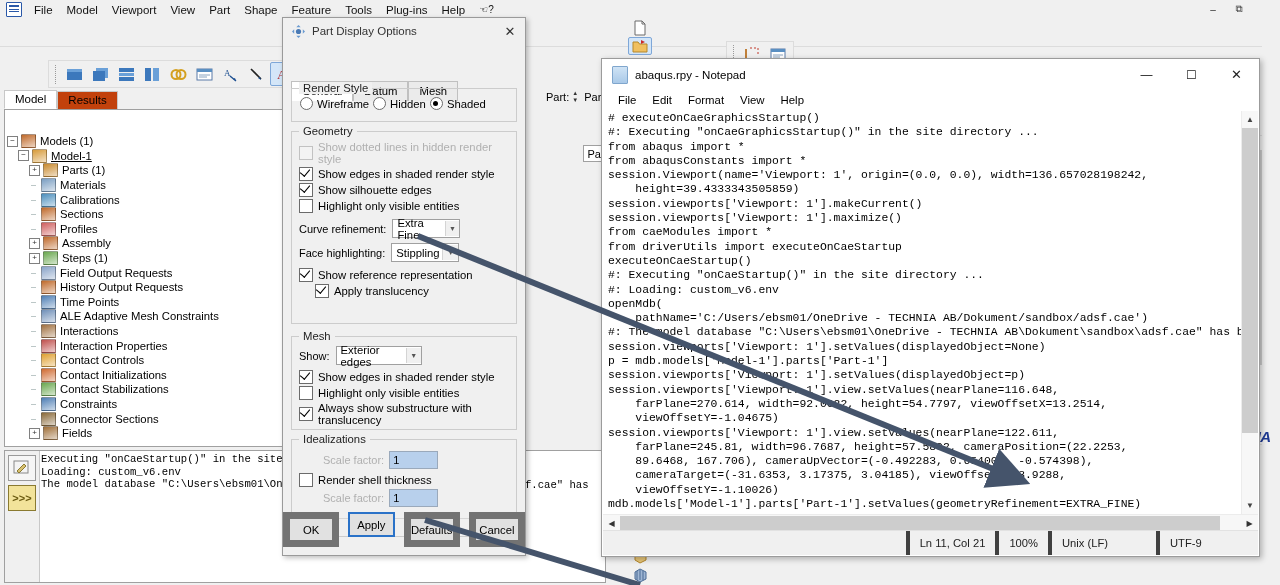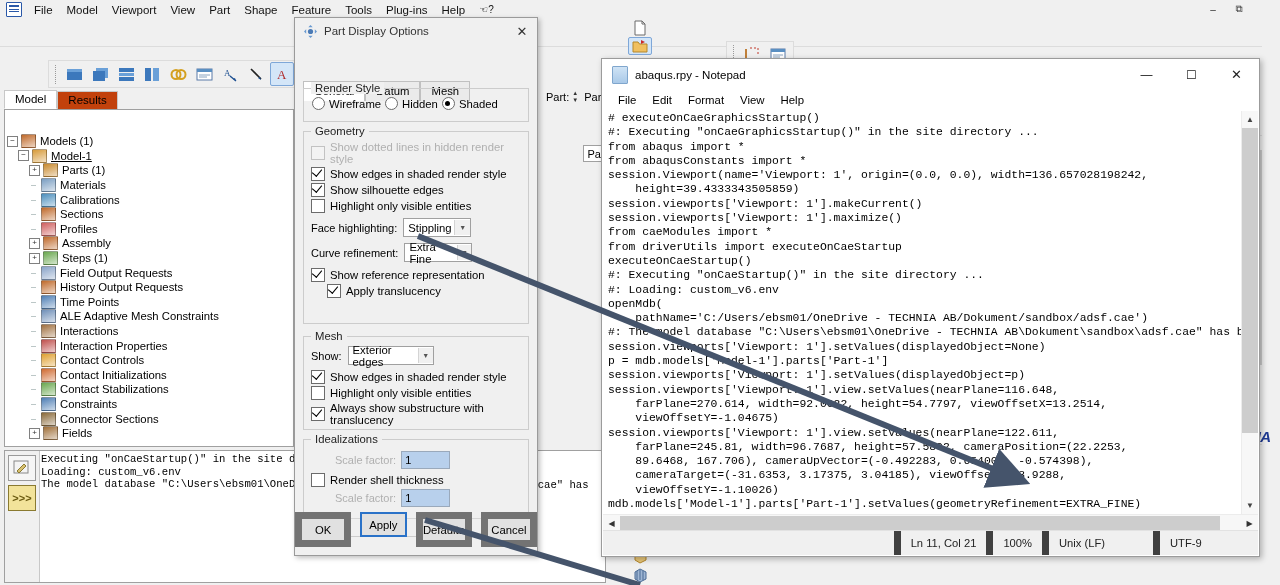--- a/index.html
+++ b/index.html
@@ -74,21 +74,21 @@
 
   
   #msg-area{position:absolute;left:4px;top:450px;width:600px;height:131px;border:1px solid #a0a0a0;background:#fff;}
   #msg-gutter{position:absolute;left:0;top:0;width:34px;height:131px;background:#f0f0f0;border-right:1px solid #c8c8c8;}
   .gbtn{width:26px;height:24px;margin:4px auto 0 auto;border:1px solid #9a9a9a;background:#f6f6f6;
      display:flex;align-items:center;justify-content:center;}
   #msg-text{position:absolute;left:36px;top:2px;right:2px;bottom:2px;font-family:"Liberation Mono","DejaVu Sans Mono",monospace;
      font-size:10.6px;line-height:12.6px;white-space:pre;color:#000;overflow:hidden;}
 
   
-  #pdo-dialog{position:absolute;left:294px;top:17px;width:242px;height:537px;background:#f0f0f0;
+  #pdo-dialog{position:absolute;left:282px;top:17px;width:242px;height:537px;background:#f0f0f0;
      border:1px solid #9a9a9a;box-shadow:2px 2px 5px rgba(0,0,0,.25);}
   #pdo-titlebar{height:26px;display:flex;align-items:center;background:#f0f0f0;}
   #pdo-icon{width:15px;height:15px;margin:0 6px 0 8px;position:relative;}
   #pdo-title{font-size:11.5px;color:#333;}
   #pdo-close{margin-left:auto;width:30px;height:24px;display:flex;align-items:center;justify-content:center;
      font-size:13px;color:#333;}
   #pdo-tabs{position:absolute;left:8px;top:45px;display:flex;align-items:flex-end;}
   .ptab{padding:3px 10px 4px 10px;font-size:11.3px;border:1px solid #c0c0c0;border-bottom:none;background:#ebebeb;margin-top:18px;}
   .ptab.active{background:#fff;}
 
@@ -142,21 +142,21 @@
   #np-text{position:absolute;left:5px;top:0px;font-family:"Liberation Mono","DejaVu Sans Mono",monospace;
      font-size:11.4px;line-height:14.3px;white-space:pre;color:#000;}
   #np-vscroll{position:absolute;right:1px;top:52px;width:16px;bottom:42px;background:#f7f7f7;border-left:1px solid #ececec;}
   #np-vthumb{position:absolute;left:0;top:17px;width:16px;height:305px;background:#cdcdcd;}
   #np-hscroll{position:absolute;left:1px;right:1px;bottom:25px;height:16px;background:#f7f7f7;border-top:1px solid #ececec;
      display:flex;align-items:center;}
   #np-hthumb{position:absolute;left:17px;width:600px;height:15px;background:#cdcdcd;}
   .hs-arrow{width:17px;height:16px;display:flex;align-items:center;justify-content:center;font-size:8px;color:#333;}
   #np-status{position:absolute;left:1px;right:1px;bottom:1px;height:24px;background:#f0f0f0;border-top:1px solid #e2e2e2;
      display:flex;align-items:center;font-size:11.2px;color:#222;}
-  .st-cell{border-left:7px solid #404040;height:24px;display:flex;align-items:center;padding:0 10px;}
+  .st-cell{border-left:4px solid #404040;height:24px;display:flex;align-items:center;padding:0 10px;}
   #st-spacer{flex:1;}
 
   
   #annot-arrow{position:absolute;left:0;top:0;width:1280px;height:585px;pointer-events:none;}
 
   
   #right-sliver{position:absolute;left:1262px;top:0;width:18px;height:585px;background:#f0f0f0;}
   #lia-text{position:absolute;left:1248px;top:428px;font-size:15px;font-weight:bold;font-style:italic;
      color:#1f3a93;letter-spacing:-.5px;}
 </style>
@@ -757,32 +757,32 @@
       </div>
       <div class="cb-row">
         <span class="cb on"></span>
         <span>Show silhouette edges</span>
       </div>
       <div class="cb-row">
         <span class="cb"></span>
         <span>Highlight only visible entities</span>
       </div>
 
+      <div style="display:flex;align-items:center;margin-top:6px;">
+        <span>Curve refinement:</span>
+        <span class="combo" style="width:62px;margin-left:6px;">
+          <span>Extra Fine</span>
+          <span class="arw">▼</span>
+        </span>
+      </div>
+
       <div style="display:flex;align-items:center;margin-top:5px;">
         <span>Face highlighting:</span>
         <span class="combo" style="width:62px;margin-left:6px;">
           <span>Stippling</span>
-          <span class="arw">▼</span>
-        </span>
-      </div>
-
-      <div style="display:flex;align-items:center;margin-top:6px;">
-        <span>Curve refinement:</span>
-        <span class="combo" style="width:62px;margin-left:6px;">
-          <span>Extra Fine</span>
           <span class="arw">▼</span>
         </span>
       </div>
 
 
       <div class="cb-row" style="margin-top:6px;">
         <span class="cb on"></span>
         <span>Show reference representation</span>
       </div>
       <div class="cb-row" style="margin-left:16px;">

